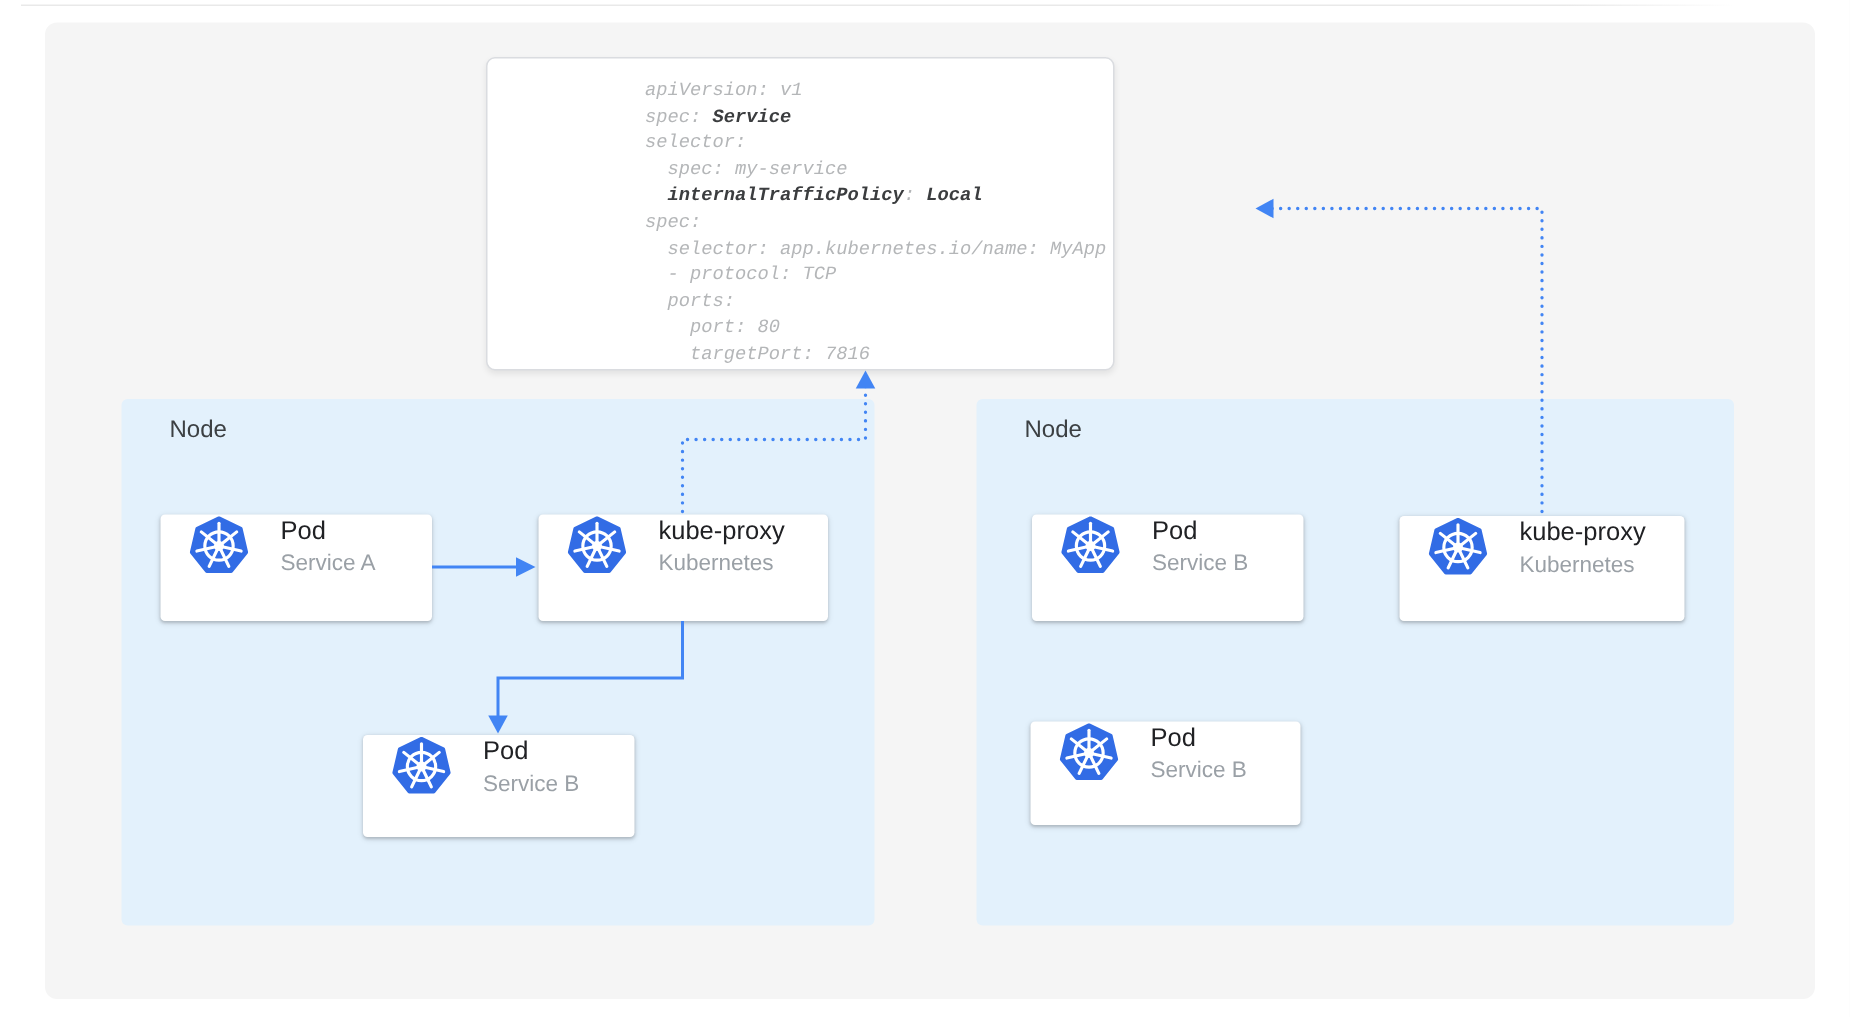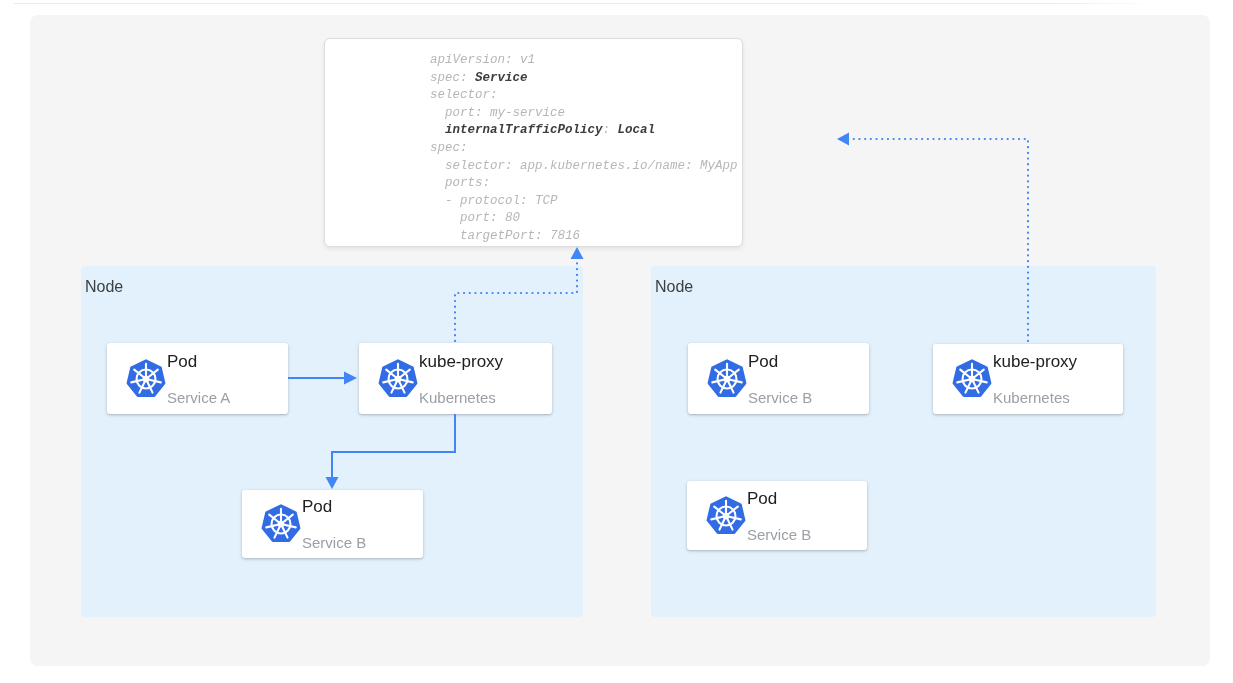--- a/index.html
+++ b/index.html
@@ -17,30 +17,30 @@
               padding:13px 10px 0 105px;z-index:4;}
   .code-line{white-space:pre;font-family:"Liberation Mono",monospace;
              font-style:italic;font-size:12.5px;line-height:17.6px;
              color:var(--code-gray,#b4b6b8);}
   .code-line .code-bold{font-weight:700;color:var(--code-dark,#3b3d3f);}
 
   
   .node{position:absolute;background:var(--node-bg,#e3f1fc);border-radius:4px;z-index:1;}
   .node-a{left:81px;top:266px;width:502px;height:351px;}
   .node-b{left:651px;top:266px;width:505px;height:351px;}
-  .node-label{position:absolute;left:4px;top:11px;font-size:16px;line-height:20px;
+  .node-label{position:absolute;left:32px;top:11px;font-size:16px;line-height:20px;
               color:#3c4043;}
 
   
   .card{position:absolute;background:#fff;border-radius:3px;box-sizing:border-box;
         box-shadow:0 1px 2px rgba(0,0,0,.16),0 1px 4px rgba(0,0,0,.12);
-        display:flex;align-items:center;padding-left:18px;z-index:3;}
+        display:flex;padding-left:18px;gap:20px;z-index:3;}
   .card-text{display:block;}
   .card-title{display:block;font-size:17px;line-height:21px;color:#202124;}
-  .card-sub{display:block;font-size:15px;line-height:19px;color:#9aa0a6;margin-top:16px;}
+  .card-sub{display:block;font-size:15px;line-height:19px;color:#9aa0a6;margin-top:2px;}
   .k8s{display:block;width:42px;height:42px;flex:0 0 42px;}
   .k8s svg{width:42px;height:42px;display:block;}
   .k8s-hept{fill:var(--k8s-blue,#326ce5);stroke:var(--k8s-blue,#326ce5);
             stroke-width:6;stroke-linejoin:round;}
   .k8s-wheel{fill:none;stroke:#fff;stroke-width:5;}
   .k8s-spoke{stroke:#fff;stroke-width:5;stroke-linecap:round;}
   .k8s-hub{fill:#fff;}
 
   
   .overlay{position:absolute;left:0;top:0;width:1233px;height:683px;z-index:5;
@@ -73,26 +73,26 @@
   </svg>
 
   <div class="top-rule"></div>
   <div class="board"></div>
 
   <div class="code-panel">
     <div>
         <div class="code-line"><span>apiVersion: v1</span></div>
         <div class="code-line"><span>spec: </span><span class="code-bold">Service</span></div>
         <div class="code-line"><span>selector:</span></div>
-        <div class="code-line"><span>  port: my-service</span></div>
+        <div class="code-line"><span>  spec: my-service</span></div>
         <div class="code-line"><span>  </span><span class="code-bold">internalTrafficPolicy</span><span>: </span><span class="code-bold">Local</span></div>
         <div class="code-line"><span>spec:</span></div>
         <div class="code-line"><span>  selector: app.kubernetes.io/name: MyApp</span></div>
+        <div class="code-line"><span>  - protocol: TCP</span></div>
         <div class="code-line"><span>  ports:</span></div>
-        <div class="code-line"><span>  - protocol: TCP</span></div>
         <div class="code-line"><span>    port: 80</span></div>
         <div class="code-line"><span>    targetPort: 7816</span></div>
       </div>
   </div>
 
   <div class="node node-a">
     <div class="node-label">Node</div>
 
     <div class="card" style="left:26px;top:77px;width:181px;height:71px">
       <span class="k8s">

